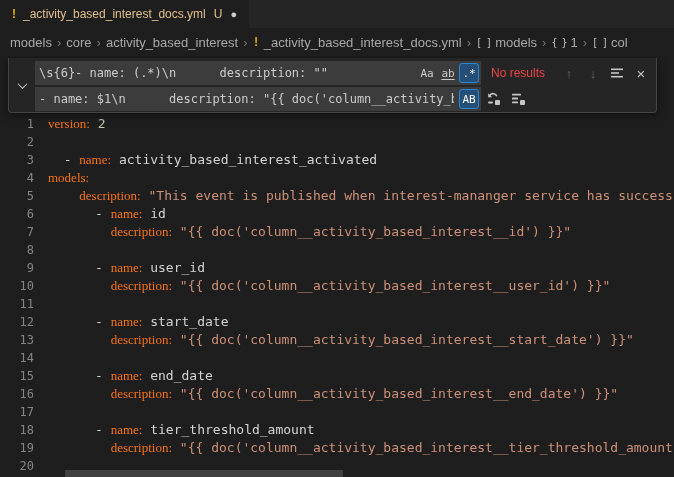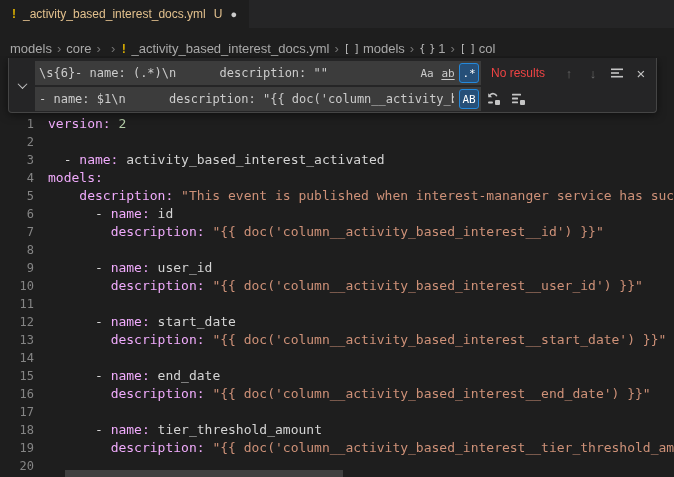--- a/index.html
+++ b/index.html
@@ -9,33 +9,33 @@
 
   
   .tab-bar { position:absolute; top:0; left:0; right:0; height:28px; background:#252526; display:flex; }
   .tab { height:28px; background:#1e1e1e; display:flex; align-items:center; padding:0 12px; font-size:12px; border-right:1px solid #252526; cursor:pointer; }
   .tab .file-warn { color:#ddb100; font-weight:bold; margin-right:7px; font-size:12px; }
   .tab .tab-title { color:#e2c08d; }
   .tab .git-badge { color:#e2c08d; margin-left:8px; }
   .tab .dirty-dot { color:#cccccc; margin-left:8px; font-size:11px; }
 
   
-  .breadcrumb { position:absolute; top:28px; left:0; right:0; height:28px; display:flex; align-items:flex-end; padding-left:10px; font-size:13px; color:#a9a9a9; white-space:nowrap; overflow:hidden; background:#1e1e1e; }
+  .breadcrumb { position:absolute; top:28px; left:0; right:0; height:28px; display:flex; align-items:center; padding-left:10px; font-size:13px; color:#a9a9a9; white-space:nowrap; overflow:hidden; background:#1e1e1e; }
   .bc-sep { margin:0 5px; color:#767676; font-size:13px; }
   .bc-item { display:flex; align-items:center; cursor:pointer; }
   .bc-icon { margin-right:4px; font-family:"DejaVu Sans Mono", monospace; font-size:10px; color:#c0c0c0; letter-spacing:-1px; }
   .bc-icon.warning { color:#ddb100; font-weight:bold; font-size:12px; letter-spacing:0; }
 
   
   .editor { position:absolute; top:56px; left:0; right:0; bottom:0; background:#1e1e1e; overflow:hidden; }
   .gutter { position:absolute; top:59px; left:0; width:36px; }
   .ln { height:18px; line-height:18px; text-align:right; color:#858585; font-size:12px; font-family:"DejaVu Sans Mono", monospace; padding-right:2px; }
   .code-lines { position:absolute; top:59px; left:48px; right:0; }
   .code-line { height:18px; line-height:18px; font-size:13px; font-family:"DejaVu Sans Mono", monospace; white-space:pre; color:#d4d4d4; }
-  .tk-key { color:#f0abfc; }
+  .tk-key { color:#f97316;font-family:Liberation Serif, serif; }
   .tk-str { color:#ce9178; }
   .tk-num { color:#b5cea8; }
   .tk-plain { color:#d4d4d4; }
 
   .hscroll-thumb { position:absolute; bottom:0; left:65px; width:278px; height:7px; background:rgba(121,121,121,0.38); }
 
   
   .find-widget { position:absolute; top:2px; left:8px; width:649px; height:55px; background:#252526; border:1px solid #454545; border-top:none; border-radius:0 0 4px 4px; box-shadow:0 2px 8px rgba(0,0,0,0.5); display:flex; }
   .fw-toggle { width:26px; display:flex; align-items:center; justify-content:center; cursor:pointer; flex:none; }
   .chevron-down { width:7px; height:7px; border-right:1.4px solid #c5c5c5; border-bottom:1.4px solid #c5c5c5; transform:rotate(45deg) translate(-1px,-1px); }
@@ -67,20 +67,23 @@
 
   <div class="breadcrumb">
       <span class="bc-item">
         <span>models</span>
       </span>
       <span class="bc-sep">›</span>
       <span class="bc-item">
         <span>core</span>
       </span>
       <span class="bc-sep">›</span>
+      <span class="bc-item">
+        <span>activity_based_interest</span>
+      </span>
       <span class="bc-sep">›</span>
       <span class="bc-item">
         <span class="bc-icon warning">!</span>
         <span>_activity_based_interest_docs.yml</span>
       </span>
       <span class="bc-sep">›</span>
       <span class="bc-item">
         <span class="bc-icon array">[ ]</span>
         <span>models</span>
       </span>

